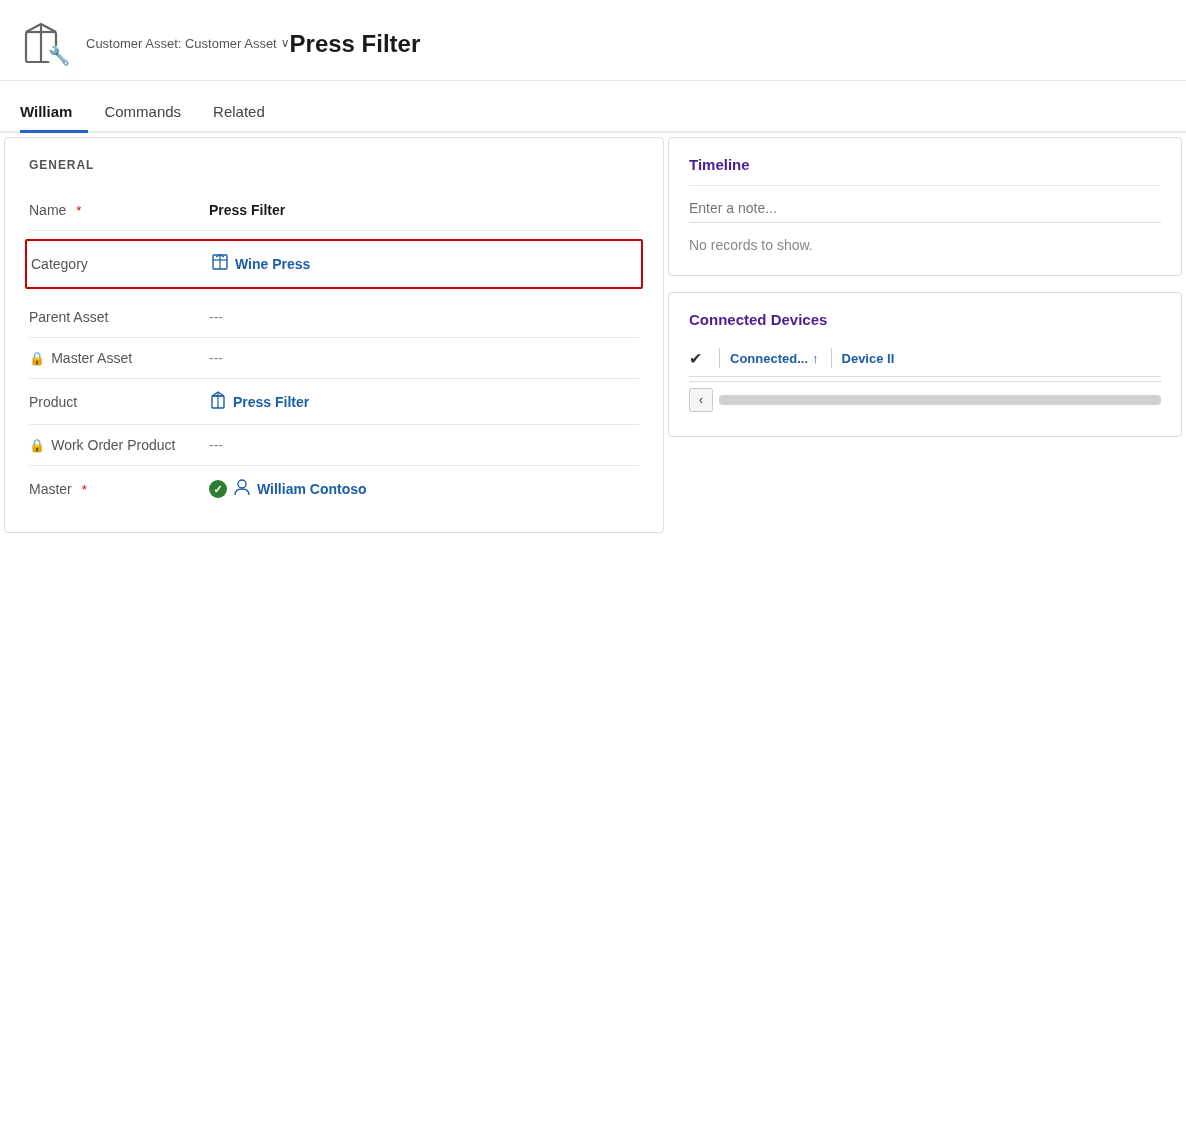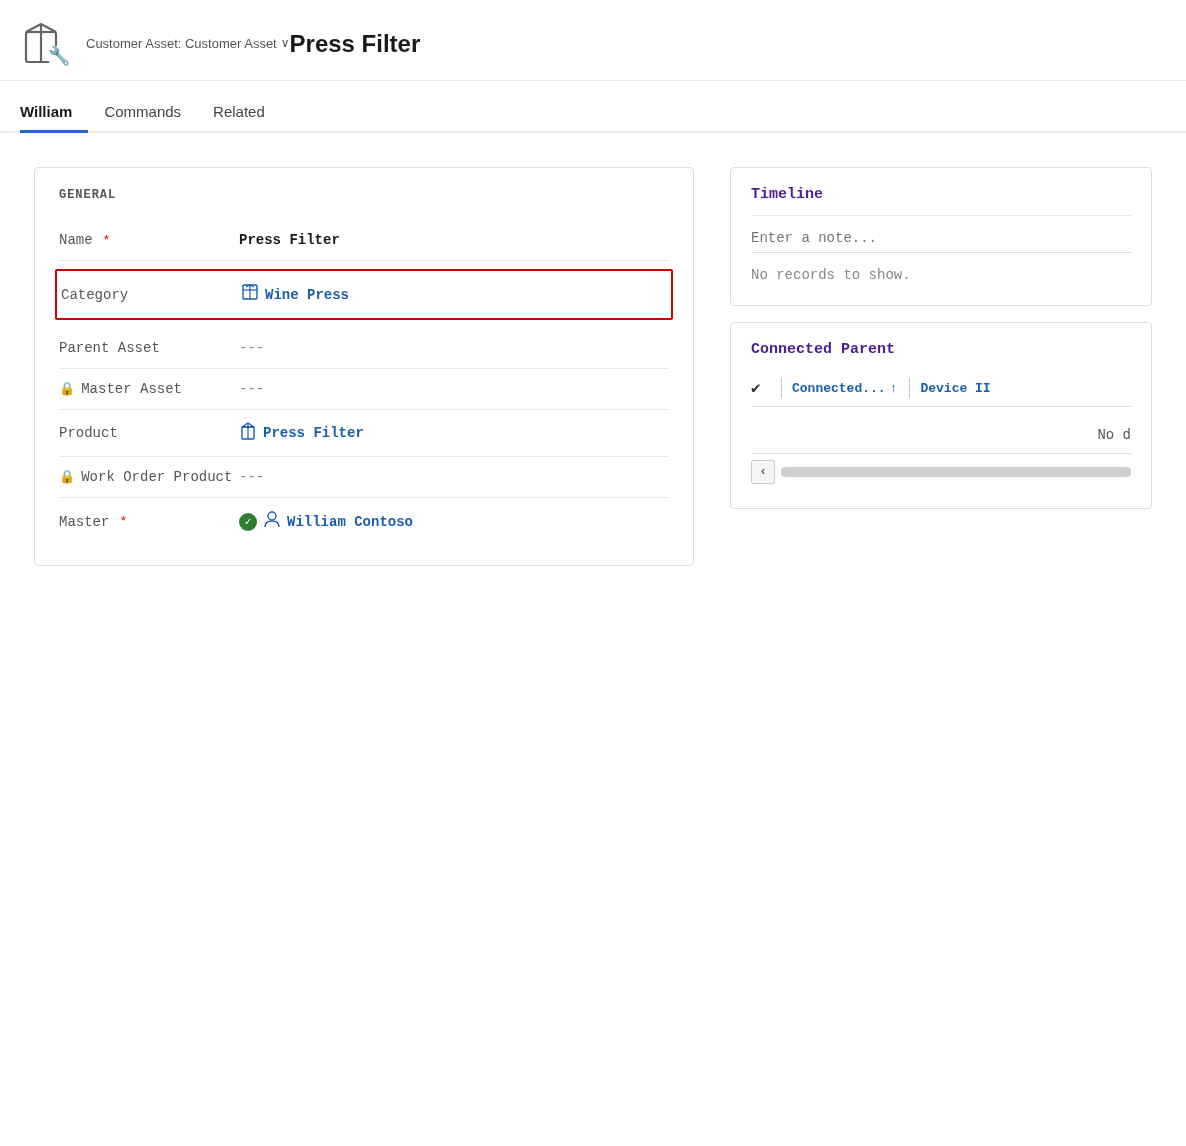--- a/index.html
+++ b/index.html
@@ -51,24 +51,23 @@
       top: 2px;
     }
     .tab.active {
       color: #1a1a1a;
       font-weight: 700;
       border-bottom: 3px solid #2266cc;
     }
 
     .main-content {
       display: flex;
-      padding: 34px;
-      gap: 36px;
+      padding: 4px;
+      gap: 4px;
       align-items: flex-start;
-      font-family: Liberation Mono, monospace;
     }
 
     
     .left-panel {
       flex: 0 0 660px;
       border: 1px solid #ddd;
       border-radius: 4px;
       padding: 20px 24px;
       background: #fff;
     }
@@ -344,36 +343,33 @@
   <div class="right-panel">
 
     <div class="right-card">
       <div class="right-card-title">Timeline</div>
       <div style="border-top: 1px solid #e8e8e8; margin-bottom: 8px;"></div>
       <input class="timeline-input" type="text" placeholder="Enter a note..." style="">
       <div class="no-records">No records to show.</div>
     </div>
 
     <div class="right-card">
-      <div class="right-card-title">Connected Parent</div>
+      <div class="right-card-title">Connected Devices</div>
       <div class="devices-table-header">
         <div class="devices-check">✔</div>
         <div style="width:1px;height:20px;background:#ccc;margin-right:10px;"></div>
         <div class="devices-col">
           <span>Connected...</span>
           <span>↑</span>
         </div>
         <div style="width:1px;height:20px;background:#ccc;margin-right:10px;"></div>
         <div class="devices-col">
           <span>Device II</span>
         </div>
       </div>
-      <div class="devices-no-records">
-        <span>No d</span>
-      </div>
       <div class="scroll-bar-area">
         <div class="scroll-btn">‹</div>
         <div class="scroll-track"></div>
       </div>
     </div>
 
   </div>
 
 </div>
 

